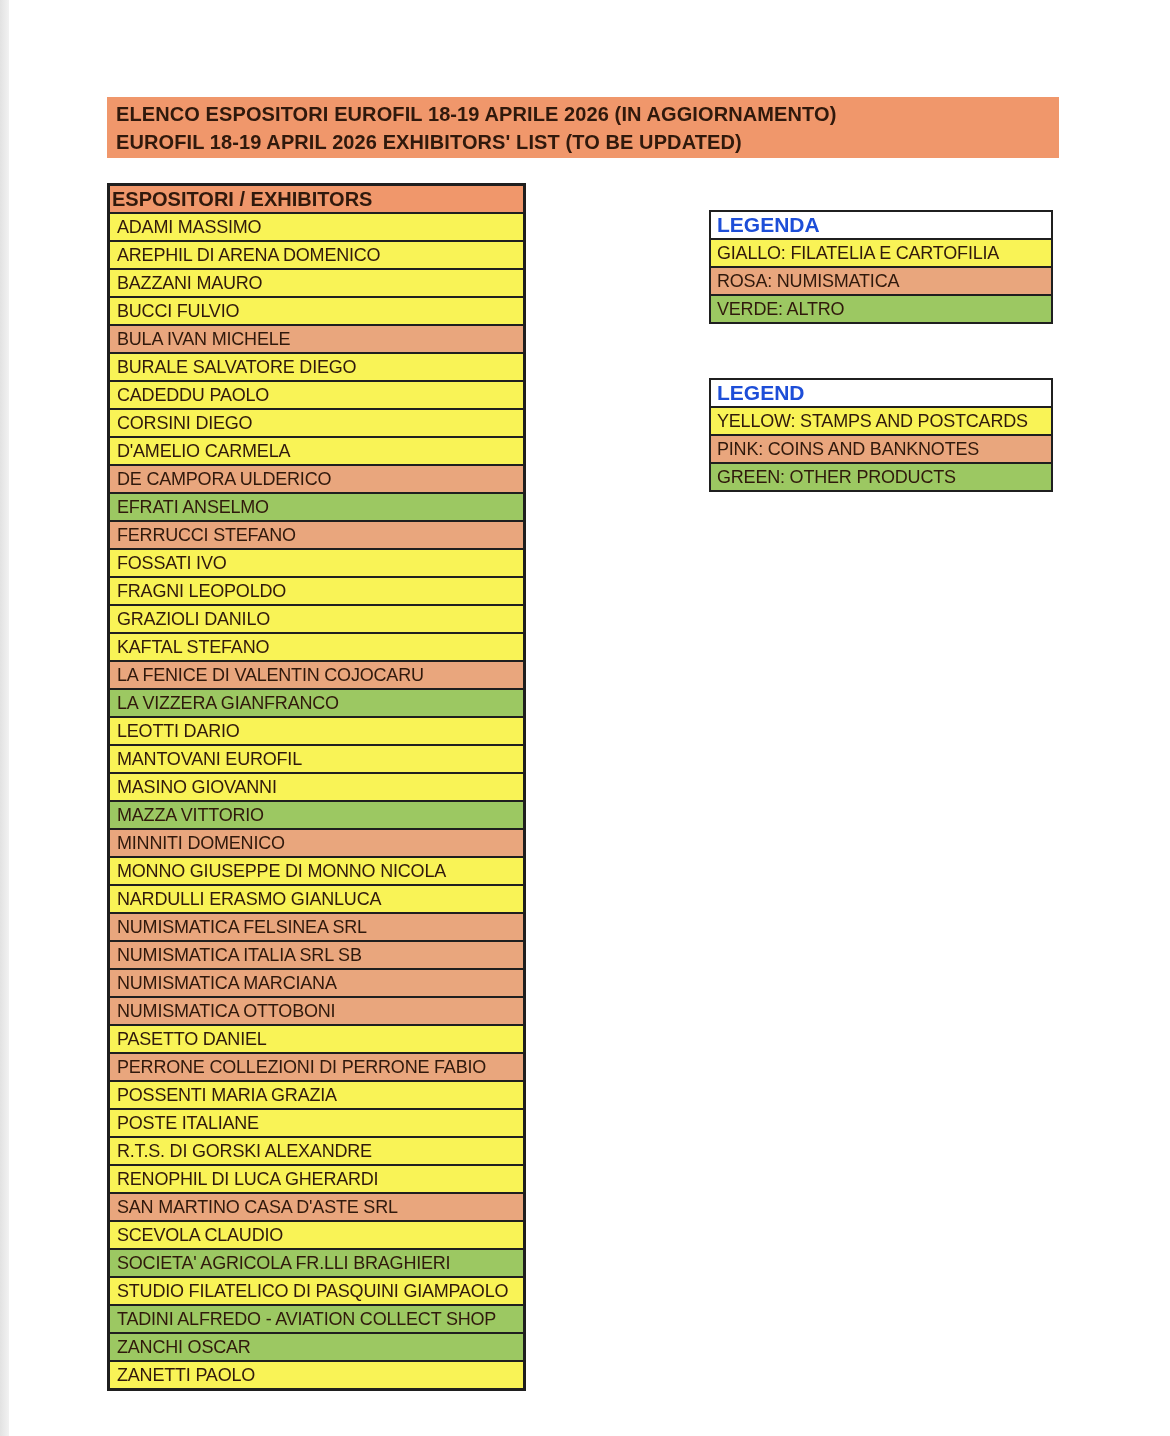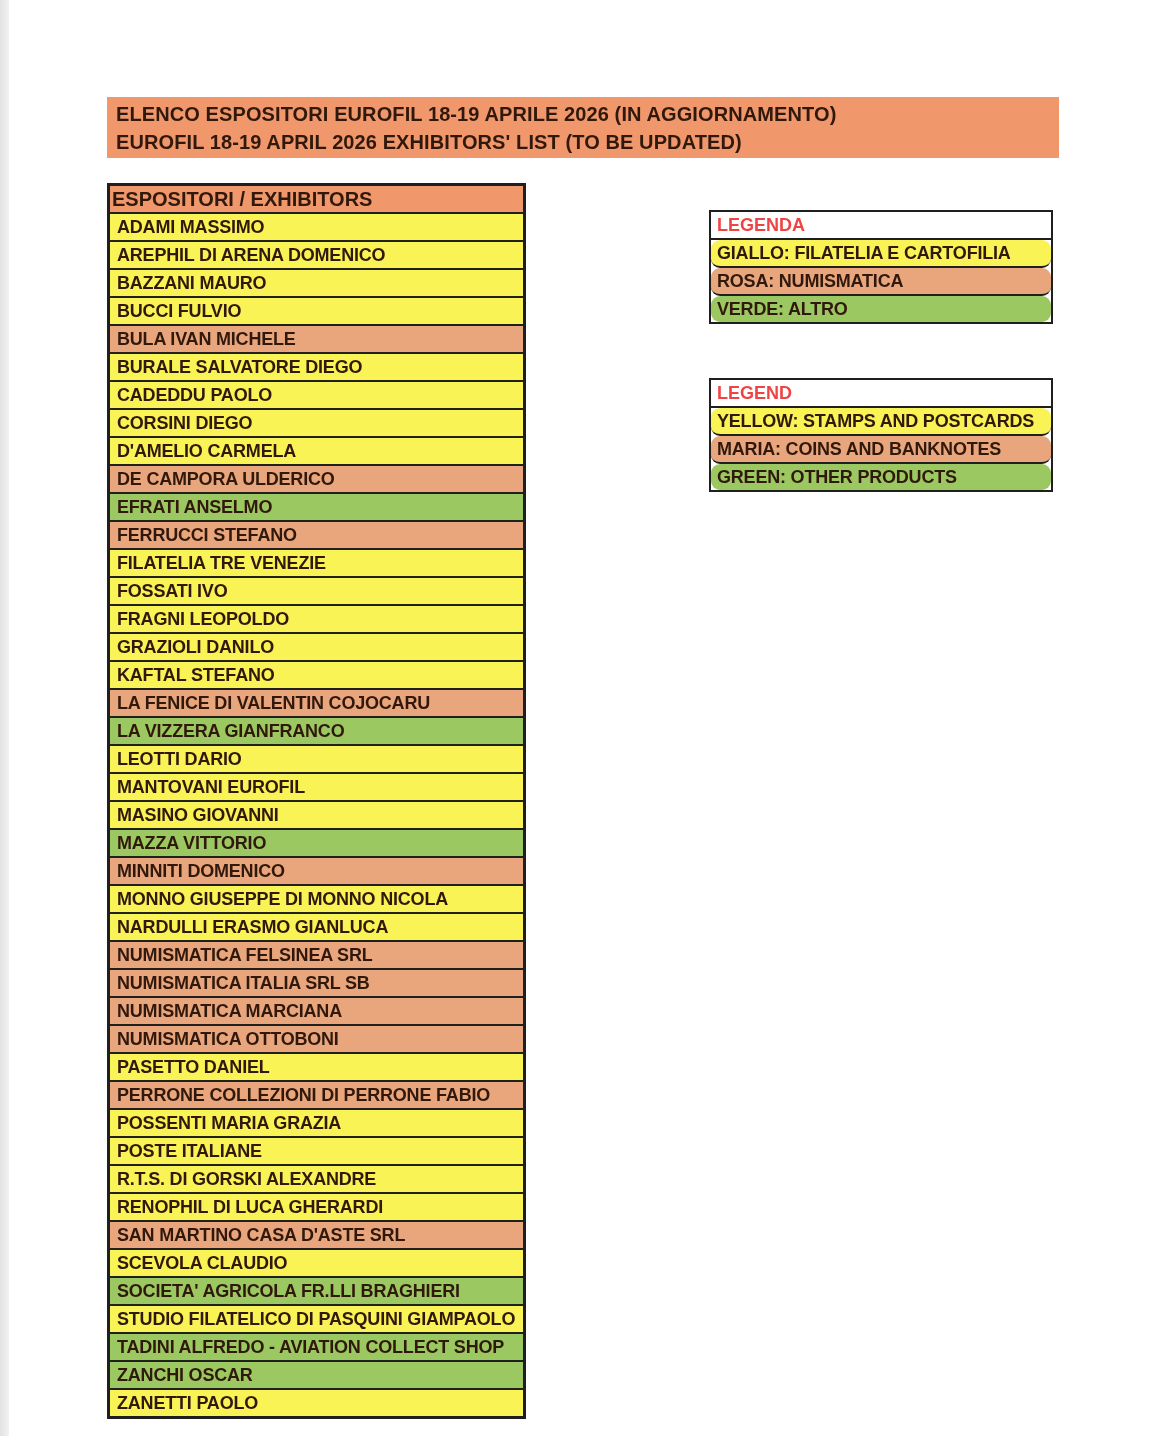--- a/index.html
+++ b/index.html
@@ -53,21 +53,21 @@
     font-weight: bold;
     font-size: 20px;
     padding-left: 2px;
     white-space: nowrap;
     overflow: hidden;
   }
   .row {
     height: 26px;
     line-height: 26px;
     border-bottom: 2px solid var(--border, #1f1f1f);
-    font-weight: bold;
+    font-weight: normal;
     font-size: 18px;
     letter-spacing: -0.2px;
     padding-left: 7px;
     white-space: nowrap;
     overflow: hidden;
   }
   .exh-table .row:last-child,
   .legend .row:last-child { border-bottom: none; }
   .row[data-category="yellow"] { background: var(--yellow, #f9f356); }
   .row[data-category="pink"]   { background: var(--pink, #e9a67d); }
@@ -82,26 +82,26 @@
     background: #ffffff;
   }
   .legend-it { top: 210px; }
   .legend-en { top: 378px; }
   .legend .title {
     height: 26px;
     line-height: 26px;
     background: #ffffff;
     border-bottom: 2px solid var(--border, #1f1f1f);
     font-weight: bold;
-    font-size: 18px;
+    font-size: 21px;
     padding-left: 6px;
-    color: #ef4444;
+    color: #1d4ed8;
     white-space: nowrap;
   }
-  .legend .row { padding-left: 6px; border-radius: 9px; }
+  .legend .row { padding-left: 6px; }
 </style>
 </head>
 <body>
 
 <div class="page-edge"></div>
 
 <div class="banner">
   <div>ELENCO ESPOSITORI EUROFIL 18-19 APRILE 2026 (IN AGGIORNAMENTO)</div>
   <div>EUROFIL 18-19 APRIL 2026 EXHIBITORS' LIST (TO BE UPDATED)</div>
 </div>
@@ -151,23 +151,20 @@
       </div>
 
       <div class="row" data-category="green">
         <span>EFRATI ANSELMO</span>
       </div>
 
       <div class="row" data-category="pink">
         <span>FERRUCCI STEFANO</span>
       </div>
 
-      <div class="row" data-category="yellow">
-        <span>FILATELIA TRE VENEZIE</span>
-      </div>
 
       <div class="row" data-category="yellow">
         <span>FOSSATI IVO</span>
       </div>
 
       <div class="row" data-category="yellow">
         <span>FRAGNI LEOPOLDO</span>
       </div>
 
       <div class="row" data-category="yellow">
@@ -301,19 +298,19 @@
   </div>
 
 <div class="legend legend-en">
   <div class="title">LEGEND</div>
 
     <div class="row" data-category="yellow">
       <span>YELLOW: STAMPS AND POSTCARDS</span>
     </div>
 
     <div class="row" data-category="pink">
-      <span>MARIA: COINS AND BANKNOTES</span>
+      <span>PINK: COINS AND BANKNOTES</span>
     </div>
 
     <div class="row" data-category="green">
       <span>GREEN: OTHER PRODUCTS</span>
     </div>
   </div>
 
 </body></html>

